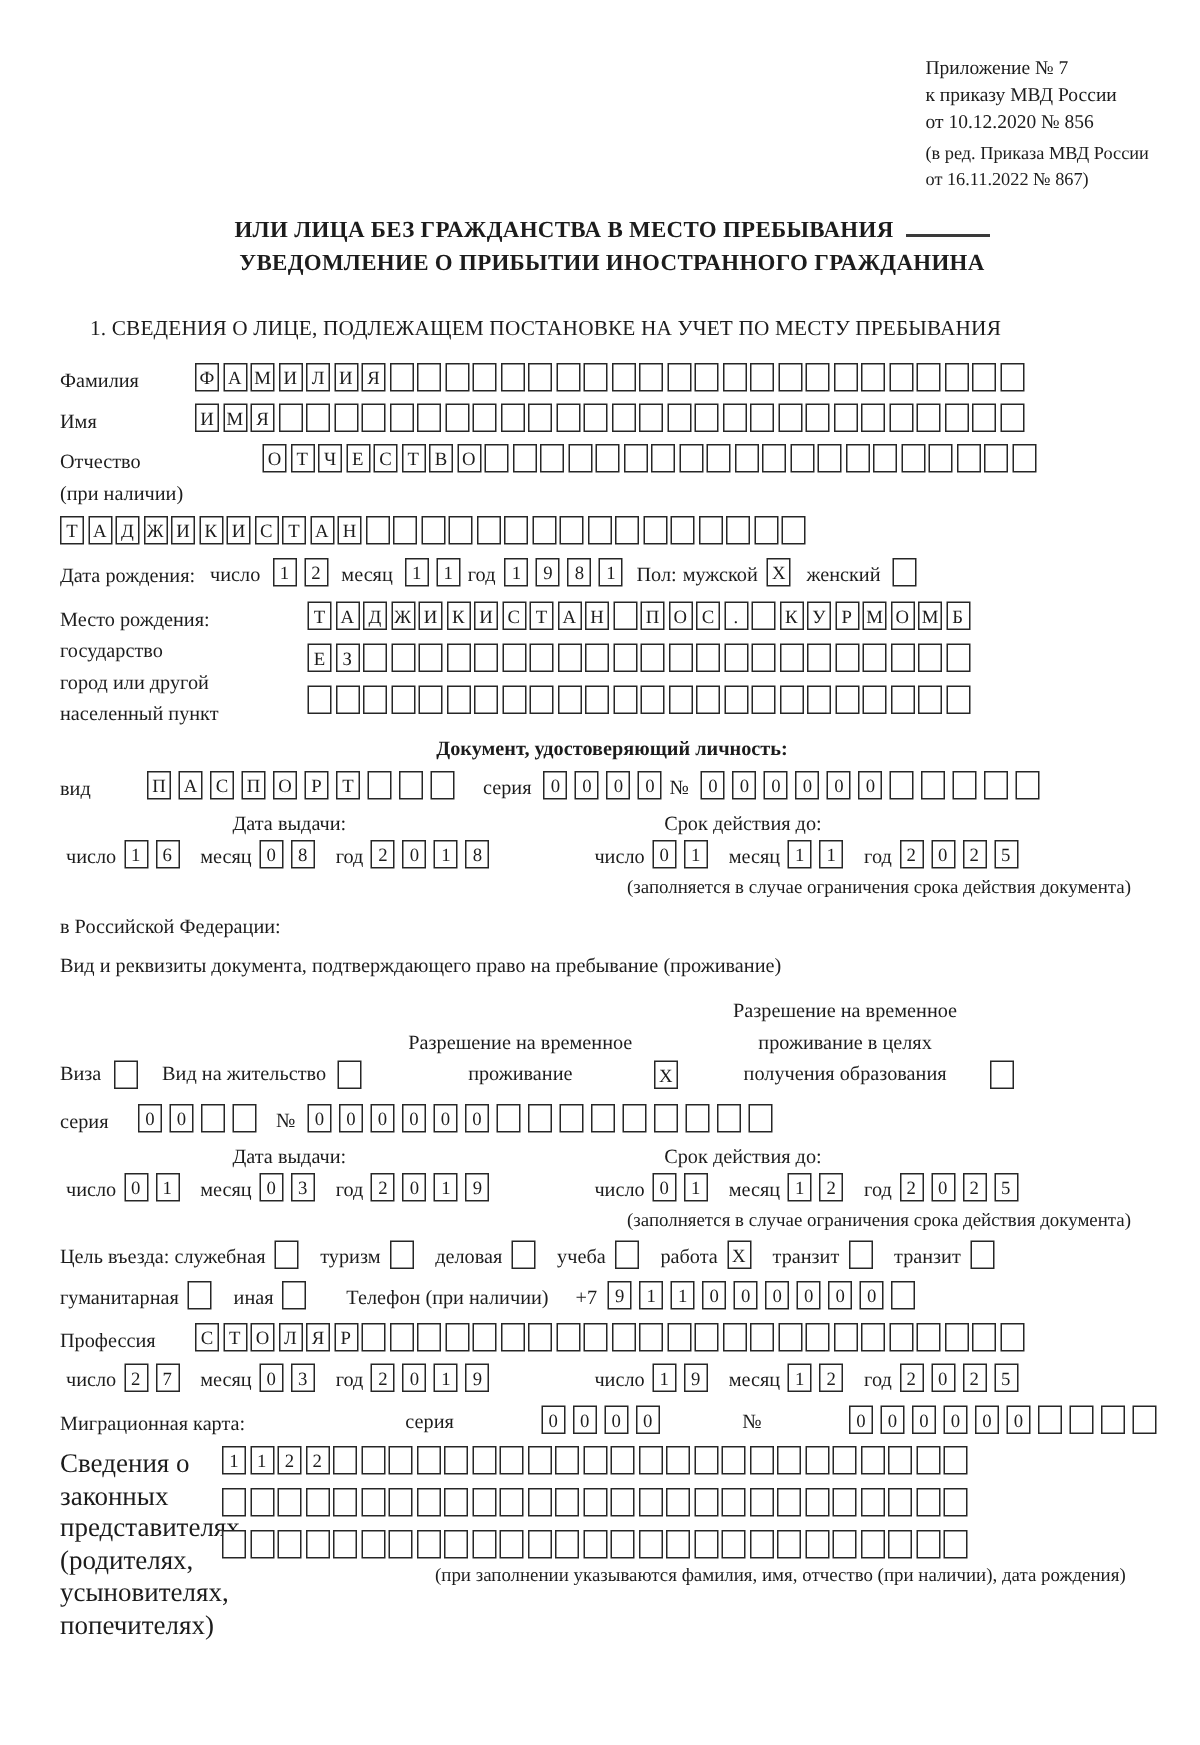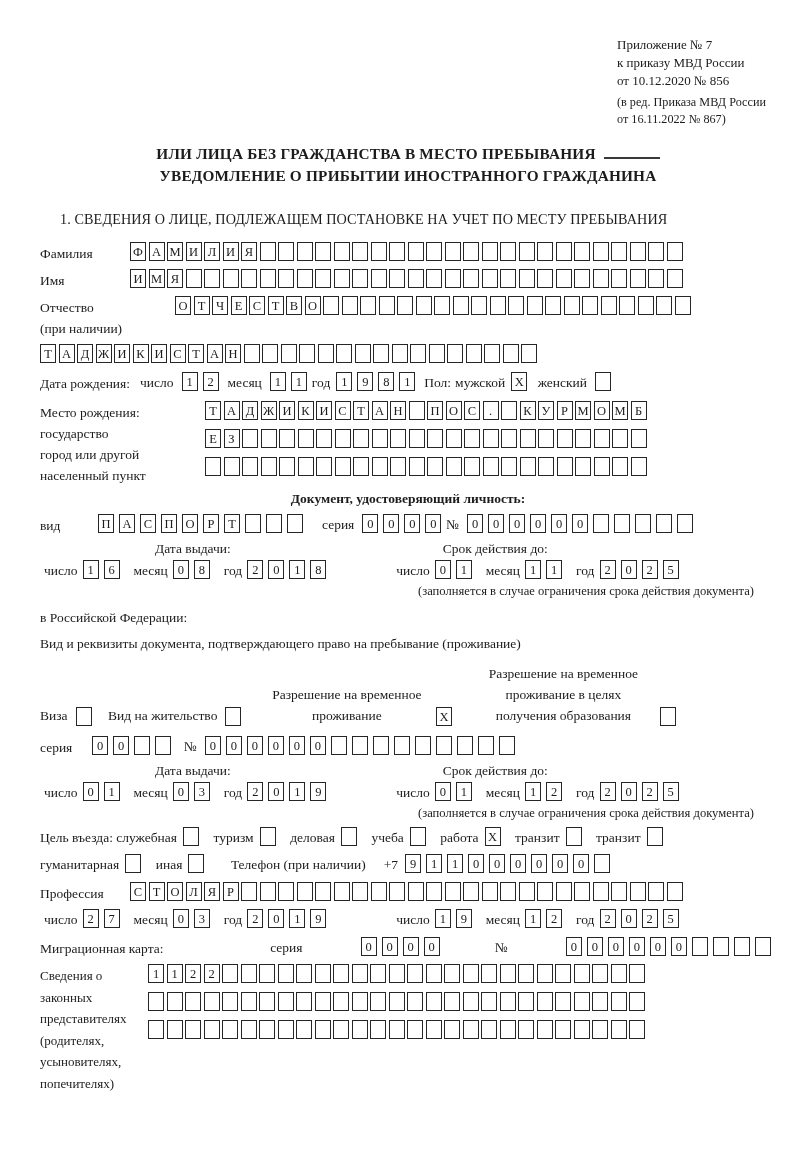--- a/index.html
+++ b/index.html
@@ -77,21 +77,21 @@
   .purpose-row { display:flex; align-items:flex-start; margin-bottom:6px; flex-wrap:nowrap; }
   .purpose-row .opt-lbl { margin-left:12px; }
   .purpose-row .opt-lbl.first { margin-left:0;font-family:Liberation Serif, serif; }
   .purpose-row .opt-box { margin-left:6px; }
   .indent105 { margin-left:105px; }
 
   .phone-lbl { font-size:13.5px; line-height:22px; margin-left:24px; flex:none; }
   .phone-prefix { font-size:13.5px; line-height:22px; margin:0 7px 0 18px; flex:none; }
 
   .reps { display:flex; align-items:flex-start; margin-top:4px; }
-  .reps .lines div { font-size:13px; line-height:21.5px; }
+  .reps .lines div { font-size:18px; line-height:21.5px; }
   .rep-note { font-size:12.6px; margin-left:142px; margin-top:4px; }
 </style>
 </head>
 <body>
 
 <div class="page">
 
   <div class="hdr-block">
     <div class="hdr-line">Приложение № 7</div>
     <div class="hdr-line">к приказу МВД России</div>
@@ -302,17 +302,18 @@
         <div>законных</div>
         <div>представителях</div>
         <div>(родителях,</div>
         <div>усыновителях,</div>
         <div>попечителях)</div>
       </span>
       <span>
         <div class="cells mb"><span class="cell">1</span><span class="cell">1</span><span class="cell">2</span><span class="cell">2</span><span class="cell"></span><span class="cell"></span><span class="cell"></span><span class="cell"></span><span class="cell"></span><span class="cell"></span><span class="cell"></span><span class="cell"></span><span class="cell"></span><span class="cell"></span><span class="cell"></span><span class="cell"></span><span class="cell"></span><span class="cell"></span><span class="cell"></span><span class="cell"></span><span class="cell"></span><span class="cell"></span><span class="cell"></span><span class="cell"></span><span class="cell"></span><span class="cell"></span><span class="cell"></span></div>
         <div class="cells mb"><span class="cell"></span><span class="cell"></span><span class="cell"></span><span class="cell"></span><span class="cell"></span><span class="cell"></span><span class="cell"></span><span class="cell"></span><span class="cell"></span><span class="cell"></span><span class="cell"></span><span class="cell"></span><span class="cell"></span><span class="cell"></span><span class="cell"></span><span class="cell"></span><span class="cell"></span><span class="cell"></span><span class="cell"></span><span class="cell"></span><span class="cell"></span><span class="cell"></span><span class="cell"></span><span class="cell"></span><span class="cell"></span><span class="cell"></span><span class="cell"></span></div>
         <div class="cells"><span class="cell"></span><span class="cell"></span><span class="cell"></span><span class="cell"></span><span class="cell"></span><span class="cell"></span><span class="cell"></span><span class="cell"></span><span class="cell"></span><span class="cell"></span><span class="cell"></span><span class="cell"></span><span class="cell"></span><span class="cell"></span><span class="cell"></span><span class="cell"></span><span class="cell"></span><span class="cell"></span><span class="cell"></span><span class="cell"></span><span class="cell"></span><span class="cell"></span><span class="cell"></span><span class="cell"></span><span class="cell"></span><span class="cell"></span><span class="cell"></span></div>
+        <div class="rep-note">(при заполнении указываются фамилия, имя, отчество (при наличии), дата рождения)</div>
       </span>
     </div>
   </div>
 
 </div>
 
 </body></html>

